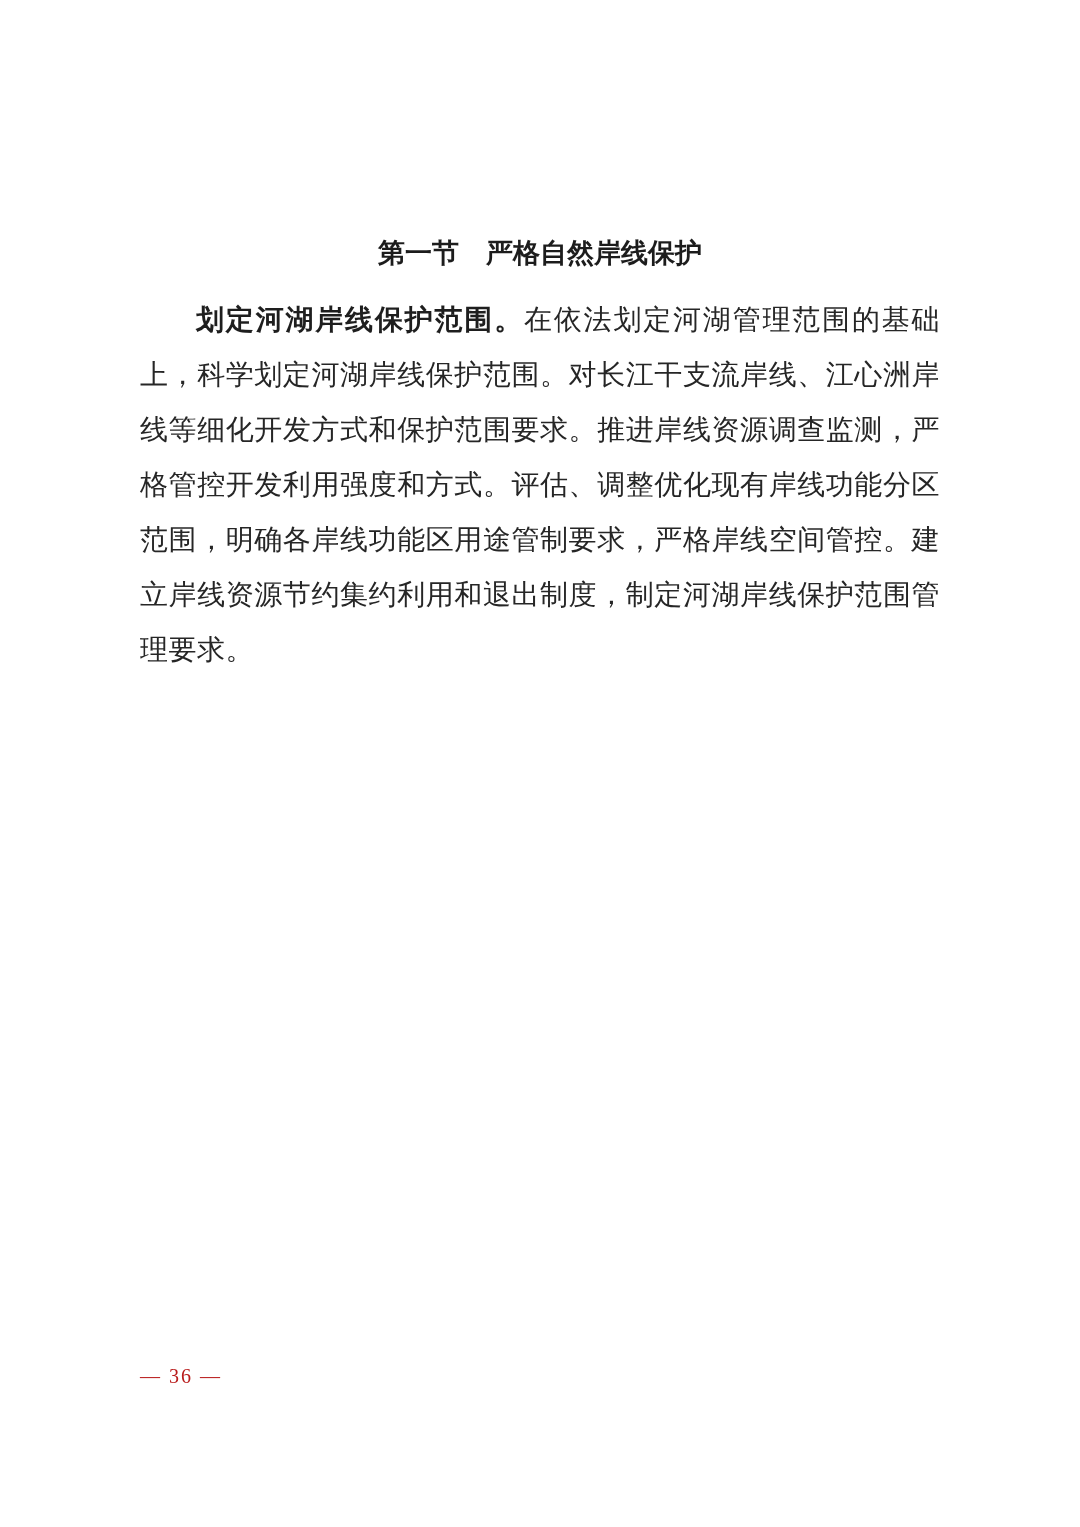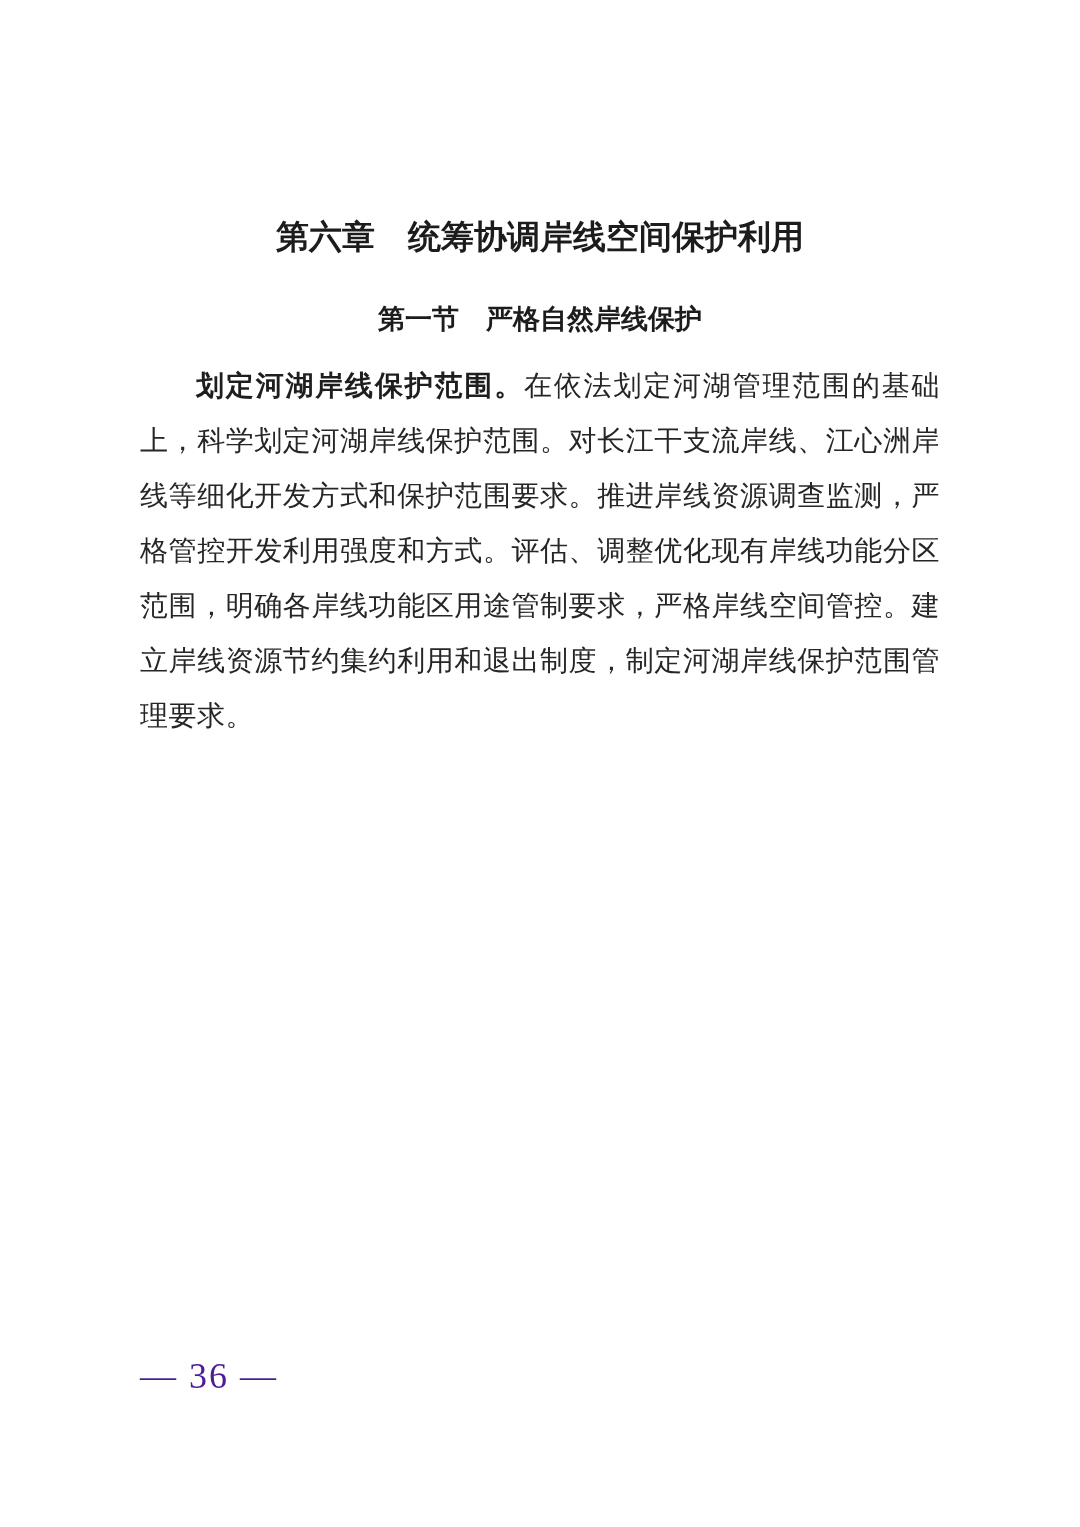--- a/index.html
+++ b/index.html
@@ -55,33 +55,32 @@
     font-weight: 700;
     color: #1e1e1e;
   }
   .par-last {
     margin-top: 12px;
   }
   .footer {
     position: absolute;
     left: 140px;
     top: 1358px;
-    font-size: 36px;
+    font-size: 20px;
     line-height: 36px;
     letter-spacing: 2px;
-    color: #4c1d95;
+    color: #b91c1c;
   }
 </style>
 </head>
 <body>
 
 <div class="page">
   <div class="content">
 
-    <h1 class="chapter-title">第六章　统筹协调岸线空间保护利用</h1>
 
 
     <h2 class="section-title">第一节　严格自然岸线保护</h2>
 
     <p class="body-par"><span class="par-lead">划定河湖岸线保护范围。</span><span>在依法划定河湖管理范围的基础上，科学划定河湖岸线保护范围。对长江干支流岸线、江心洲岸线等细化开发方式和保护范围要求。推进岸线资源调查监测，严格管控开发利用强度和方式。评估、调整优化现有岸线功能分区范围，明确各岸线功能区用途管制要求，严格岸线空间管控。建立岸线资源节约集约利用和退出制度，制定河湖岸线保护范围管理要求。</span></p>
 
 
 
   </div>
 

